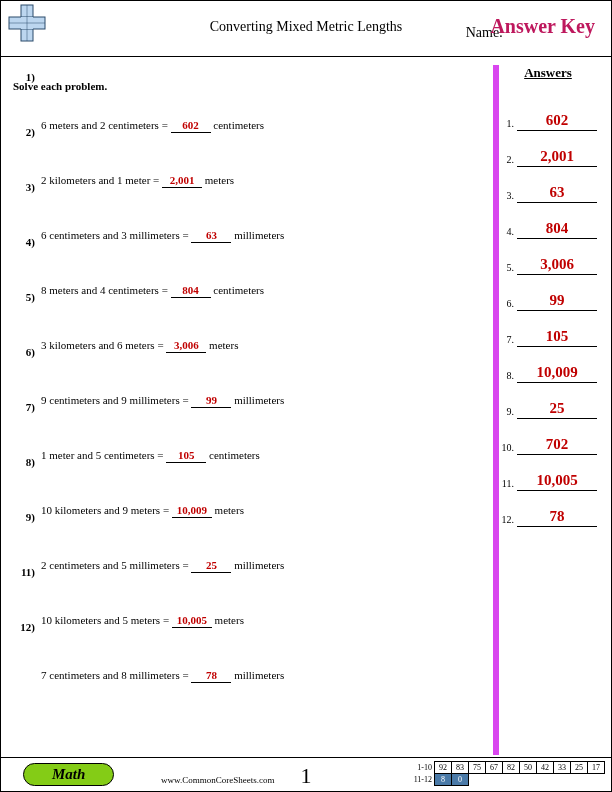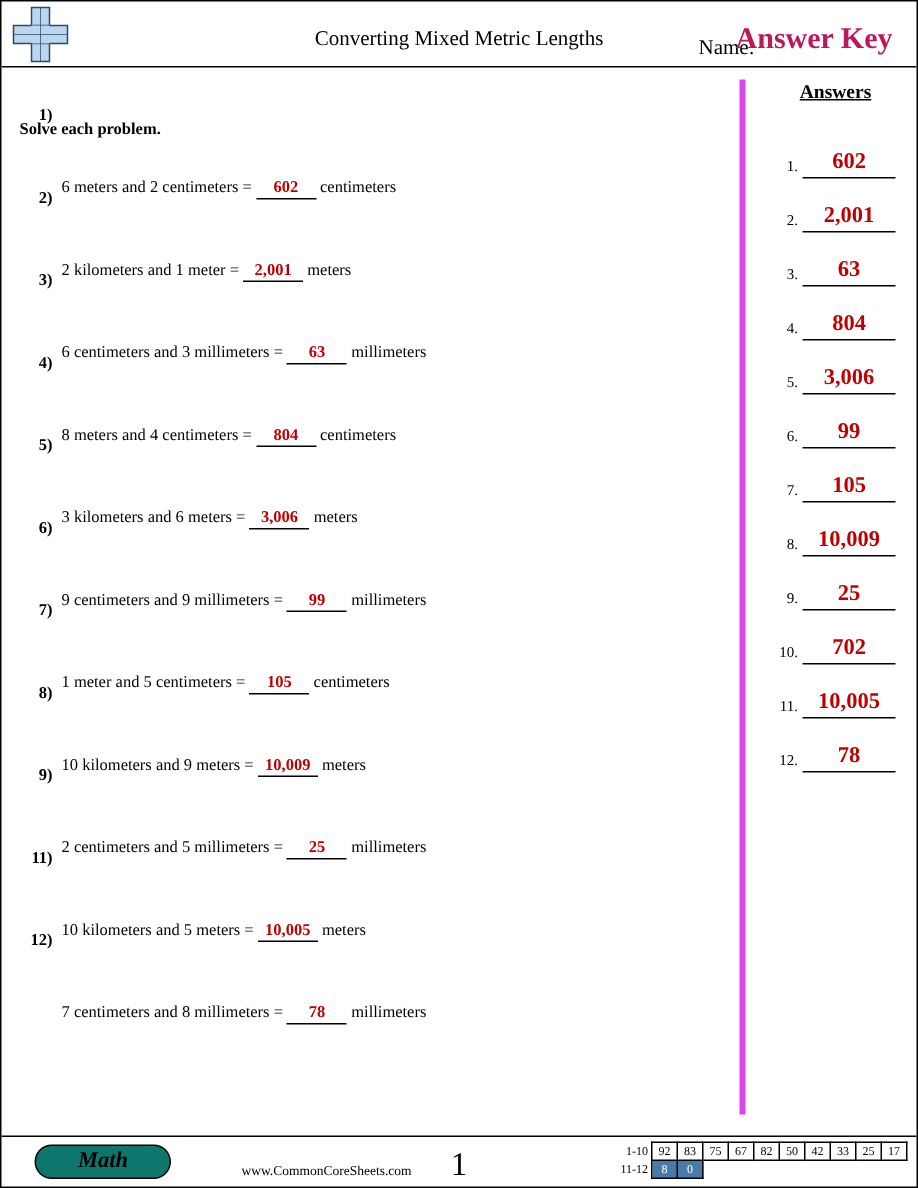--- a/index.html
+++ b/index.html
@@ -8,21 +8,21 @@
     height: 792px;
     background: #fff;
     font-family: "Times New Roman", Times, serif;
     font-size: 12px;
     color: #000;
     position: relative;
     border: 1px solid #000;
   }
   .header {
     position: relative;
-    height: 44px;
+    height: 56px;
     border-bottom: 1px solid #000;
   }
   .logo {
     position: absolute;
     left: 6px;
     top: 2px;
     width: 40px;
     height: 40px;
   }
   .title {
@@ -94,24 +94,24 @@
     text-align: center;
     color: #c00000;
     font-weight: bold;
     font-size: 11px;
     padding: 0 4px 1px 4px;
     vertical-align: baseline;
   }
   .answers-col {
     position: absolute;
     right: 14px;
-    top: 8px;
+    top: 20px;
     width: 104px;
-    border-left: 4px solid #d946ef;
-    padding-left: 20px;
+    border-left: 6px solid #d946ef;
+    padding-left: 0;
     height: 690px;
   }
   .answers-head {
     font-weight: bold;
     text-decoration: underline;
     font-size: 13px;
     text-align: center;
     margin-bottom: 14px;
   }
   .ans-row {
@@ -146,21 +146,21 @@
   .subject-badge {
     position: absolute;
     left: 22px;
     top: 5px;
     padding: 2px 28px;
     border: 1.5px solid #000;
     border-radius: 14px;
     font-weight: bold;
     font-style: italic;
     font-size: 15px;
-    background: #0f766e;
+    background: #84cc16;
   }
   .site {
     position: absolute;
     left: 160px;
     bottom: 6px;
     font-size: 9px;
   }
   .page-num {
     position: absolute;
     left: 50%;

